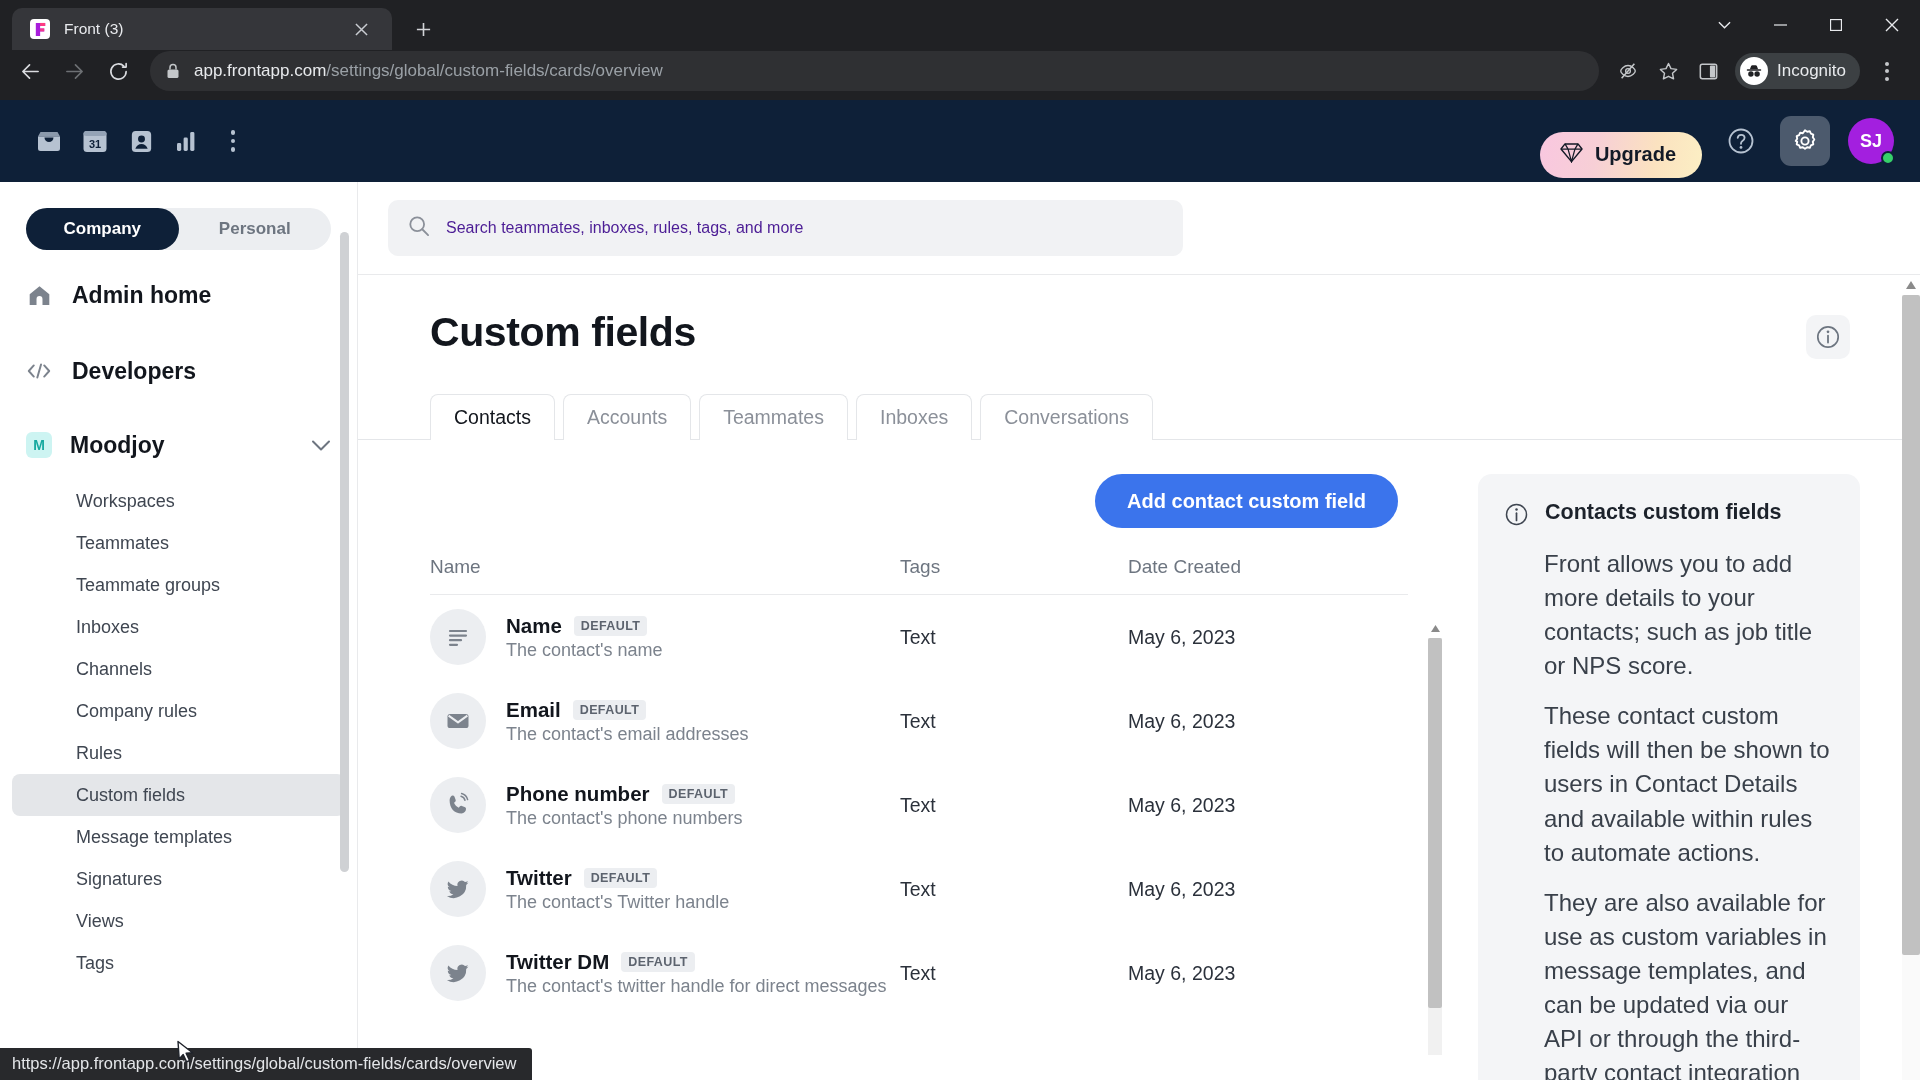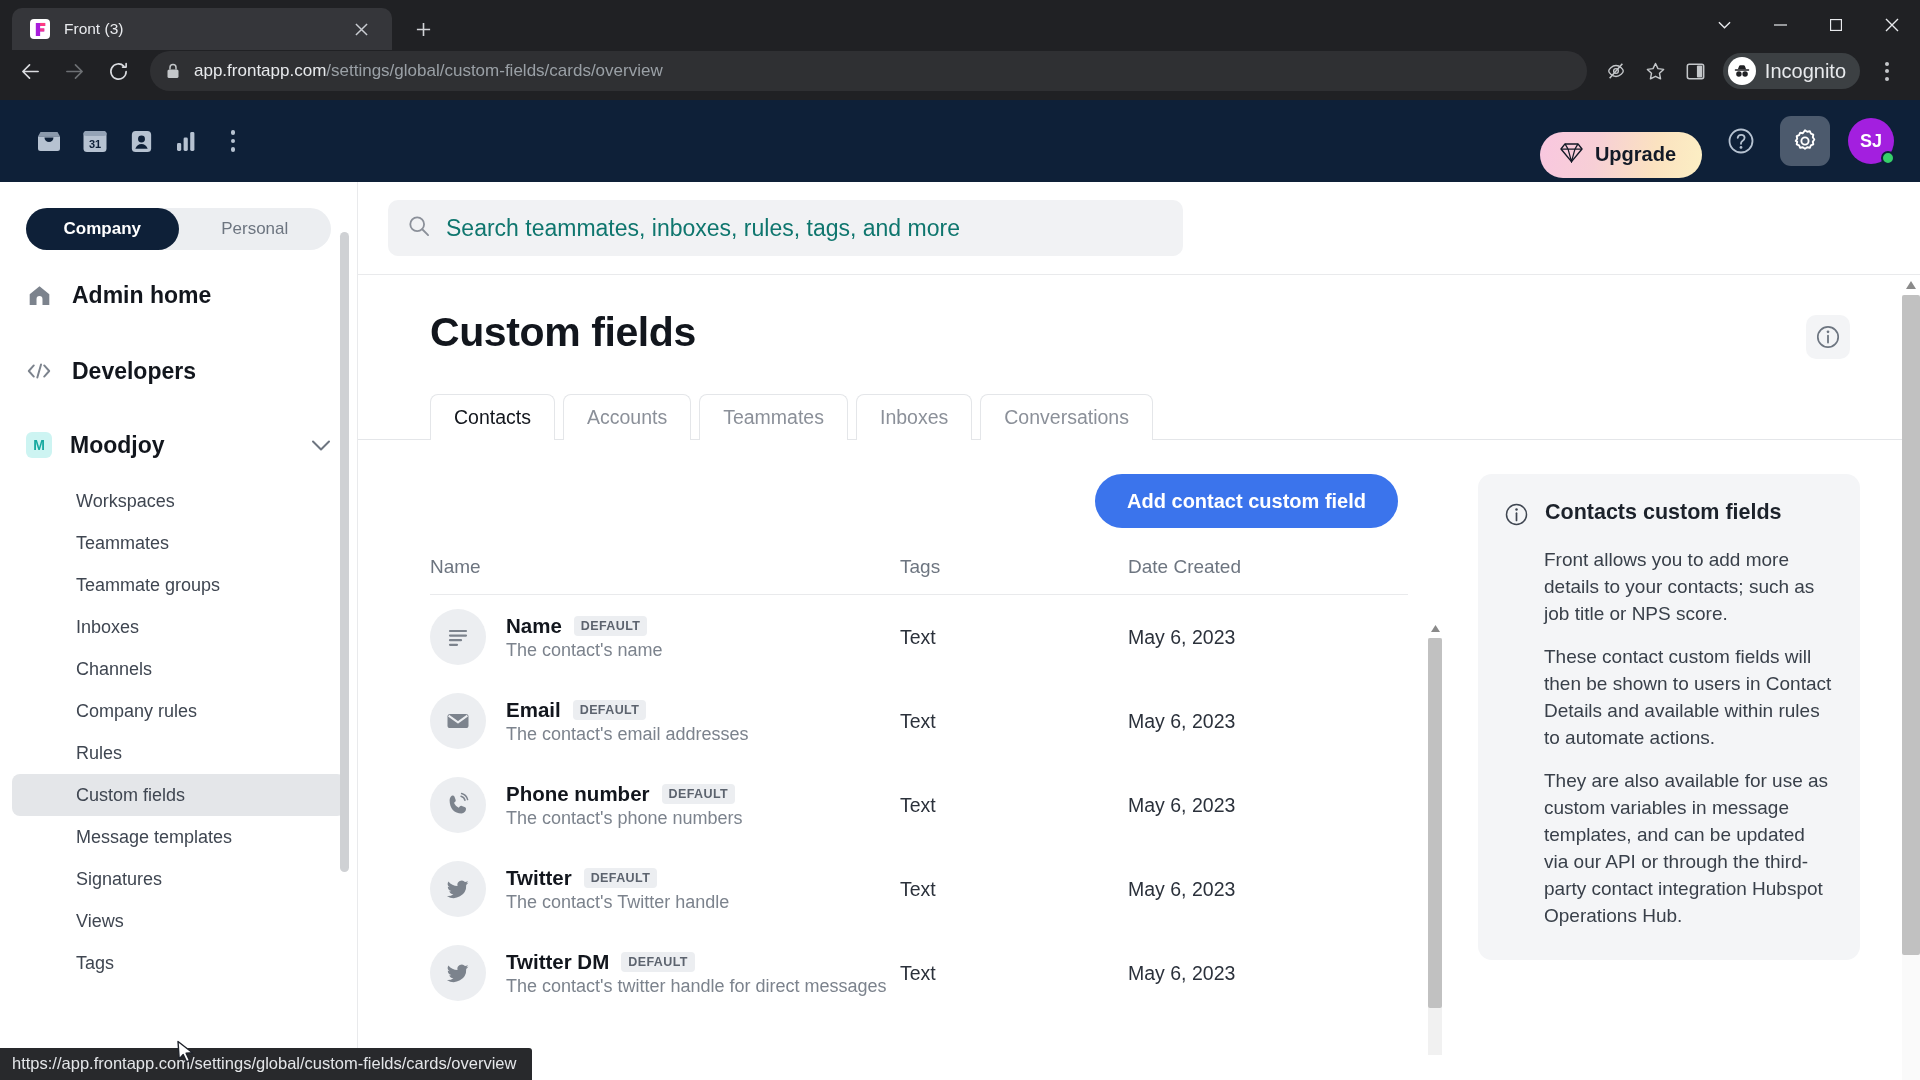--- a/index.html
+++ b/index.html
@@ -78,21 +78,21 @@
   }
   .incognito-pill {
     display: flex; align-items: center; gap: 9px;
     background: #3c4043; border-radius: 20px; height: 36px;
     padding: 0 14px 0 5px; margin-left: 6px;
   }
   .incog-circle {
     width: 28px; height: 28px; border-radius: 50%; background: #fff;
     display: flex; align-items: center; justify-content: center; flex:none;
   }
-  .incog-label { color: #e8eaed; font-size: 20px; }
+  .incog-label { color: #e8eaed; font-size: 17px; }
   .kebab {
     width: 38px; height: 38px; margin-left: 6px;
     display: flex; flex-direction: column; align-items: center; justify-content: center; gap: 3.5px;
   }
   .kebab i { width: 4px; height: 4px; border-radius: 50%; background: #c4c7ca; display:block; }
 
   
   .viewport {
     position: absolute; left: 0; top: 100px; width: 1920px; height: 980px;
     background: #ffffff; overflow: hidden;
@@ -142,21 +142,21 @@
     width: 358px; flex: none; background: #ffffff;
     position: relative; padding-top: 18px;
     border-right: 1px solid #e9eaec;
   }
   .seg {
     margin: 8px 26px 0 26px; height: 42px; background: #eceef1;
     border-radius: 21px; display: flex; padding: 0; position: relative;
   }
   .seg-btn {
     flex: 1; display: flex; align-items: center; justify-content: center;
-    font-size: 17px; border-radius: 21px; height: 42px;
+    font-size: 17px; border-radius: 21px; height: 42px; font-weight: bold;
   }
   .seg-btn.active { background: #0e2038; color: #fff; font-weight: 600; }
   .seg-btn.inactive { color: #6d7580; }
 
   .side-major {
     display: flex; align-items: center; gap: 20px;
     padding: 0 26px; height: 62px; margin-top: 14px;
   }
   .side-major .lbl { font-size: 23px; font-weight: 700; color: #12161d; }
   .side-ic { width: 26px; display: flex; justify-content: center; color: #7c838d; flex:none; }
@@ -190,21 +190,21 @@
     background: #cfd1d4; border-radius: 5px;
   }
 
   
   .main { flex: 1; position: relative; background: #fff; min-width: 0; }
   .search-wrap { padding: 18px 0 18px 30px; background:#fff; }
   .searchbox {
     height: 56px; width: 795px; background: #f1f2f4; border-radius: 10px;
     display: flex; align-items: center; padding: 0 20px; gap: 16px;
   }
-  .search-ph { color: #0f766e; font-size: 23px; }
+  .search-ph { color: #4c1d95; font-size: 16px; }
 
   .content-card {
     position: absolute; left: 0; right: 0; top: 92px; bottom: 0;
     background: #fff; border-top: 1px solid #e9eaec; overflow: hidden;
   }
   .content-inner { padding: 34px 0 0 0; position: relative; height: 100%; }
 
   .page-head { display: flex; align-items: flex-start; padding: 0 70px 0 72px; }
   .page-title { font-size: 41px; font-weight: 800; color: #12161d; letter-spacing: -0.4px; }
   .info-round {
@@ -278,21 +278,21 @@
 
   
   .right-col { width: 470px; flex: none; padding: 34px 60px 0 28px; }
   .info-panel {
     background: #f4f5f7; border-radius: 14px; padding: 26px 28px 30px 26px;
   }
   .info-head { display: flex; align-items: flex-start; gap: 16px; }
   .info-head-ic { color: #3f4651; margin-top: 2px; flex: none; }
   .info-title { font-size: 21.5px; font-weight: 600; color: #1c222b; }
   .info-body { padding-left: 40px; }
-  .info-p { font-size: 19px; line-height: 1.42; color: #39404a; margin-top: 16px; }
+  .info-p { font-size: 24px; line-height: 1.42; color: #39404a; margin-top: 16px; }
 
   
   .page-scrollbar {
     position: absolute; right: 0; top: 0; width: 18px; bottom: 0; background: #fff;
   }
   .psb-arrow { width: 18px; height: 20px; display:flex; align-items:center; justify-content:center; }
   .psb-track { position: absolute; top: 20px; bottom: 0; width: 18px; background: #fafafa; }
   .psb-thumb {
     position: absolute; top: 20px; width: 18px; height: 660px;
     background: #c1c1c1; border-radius: 2px;

